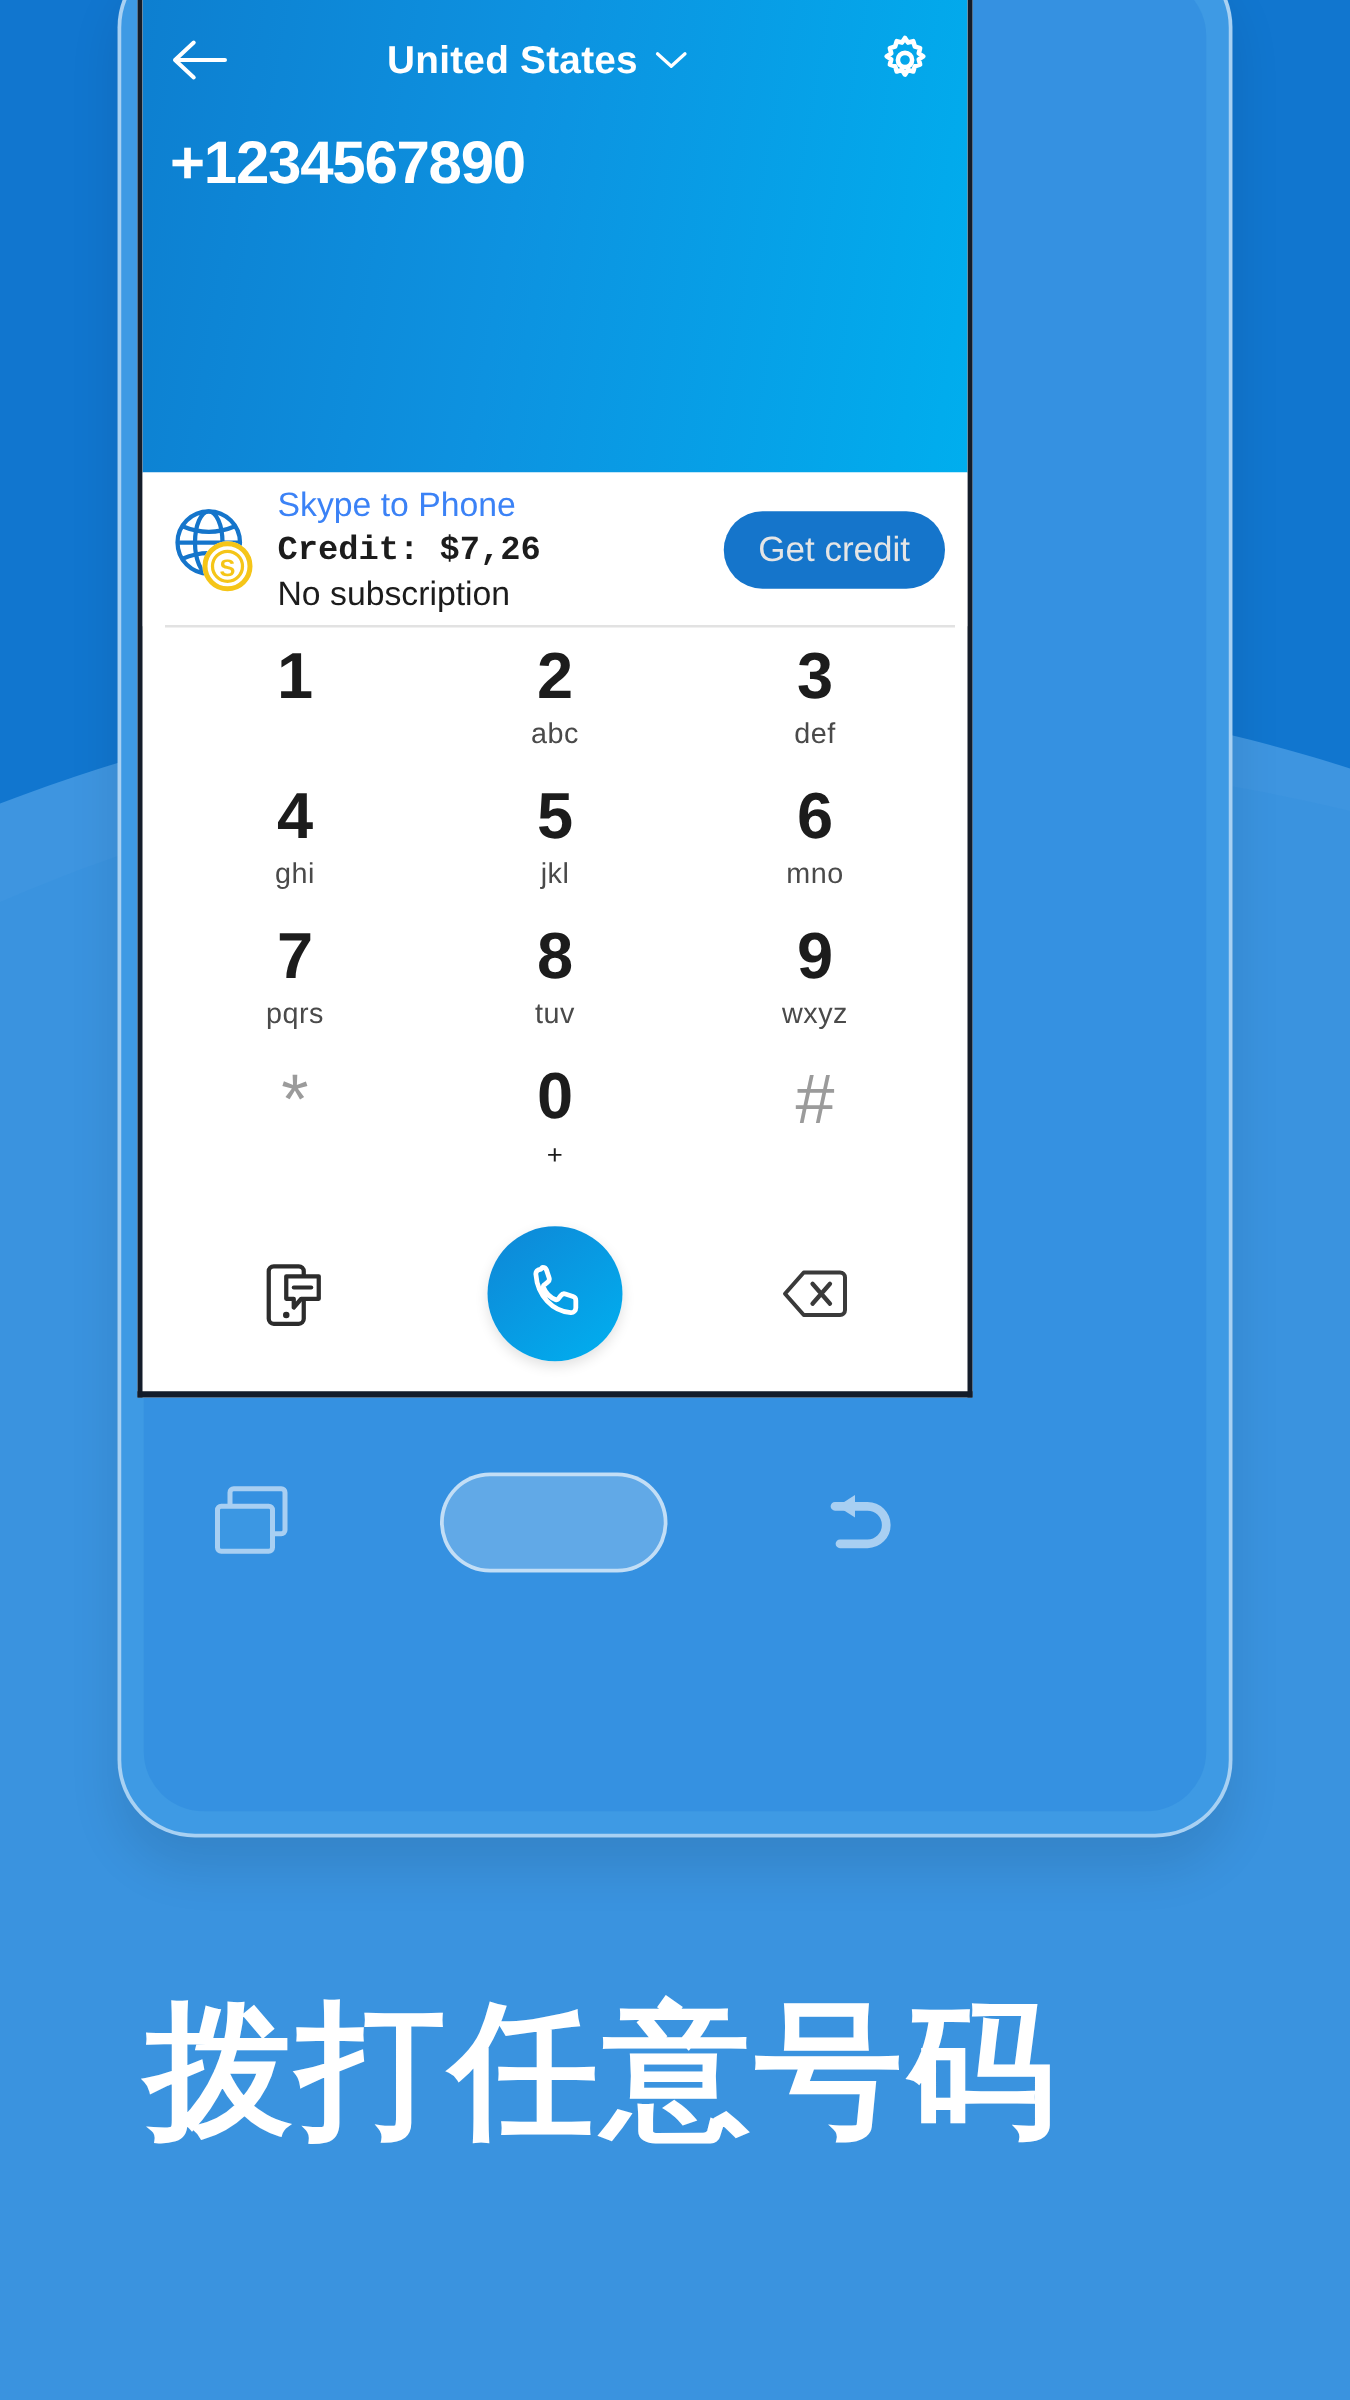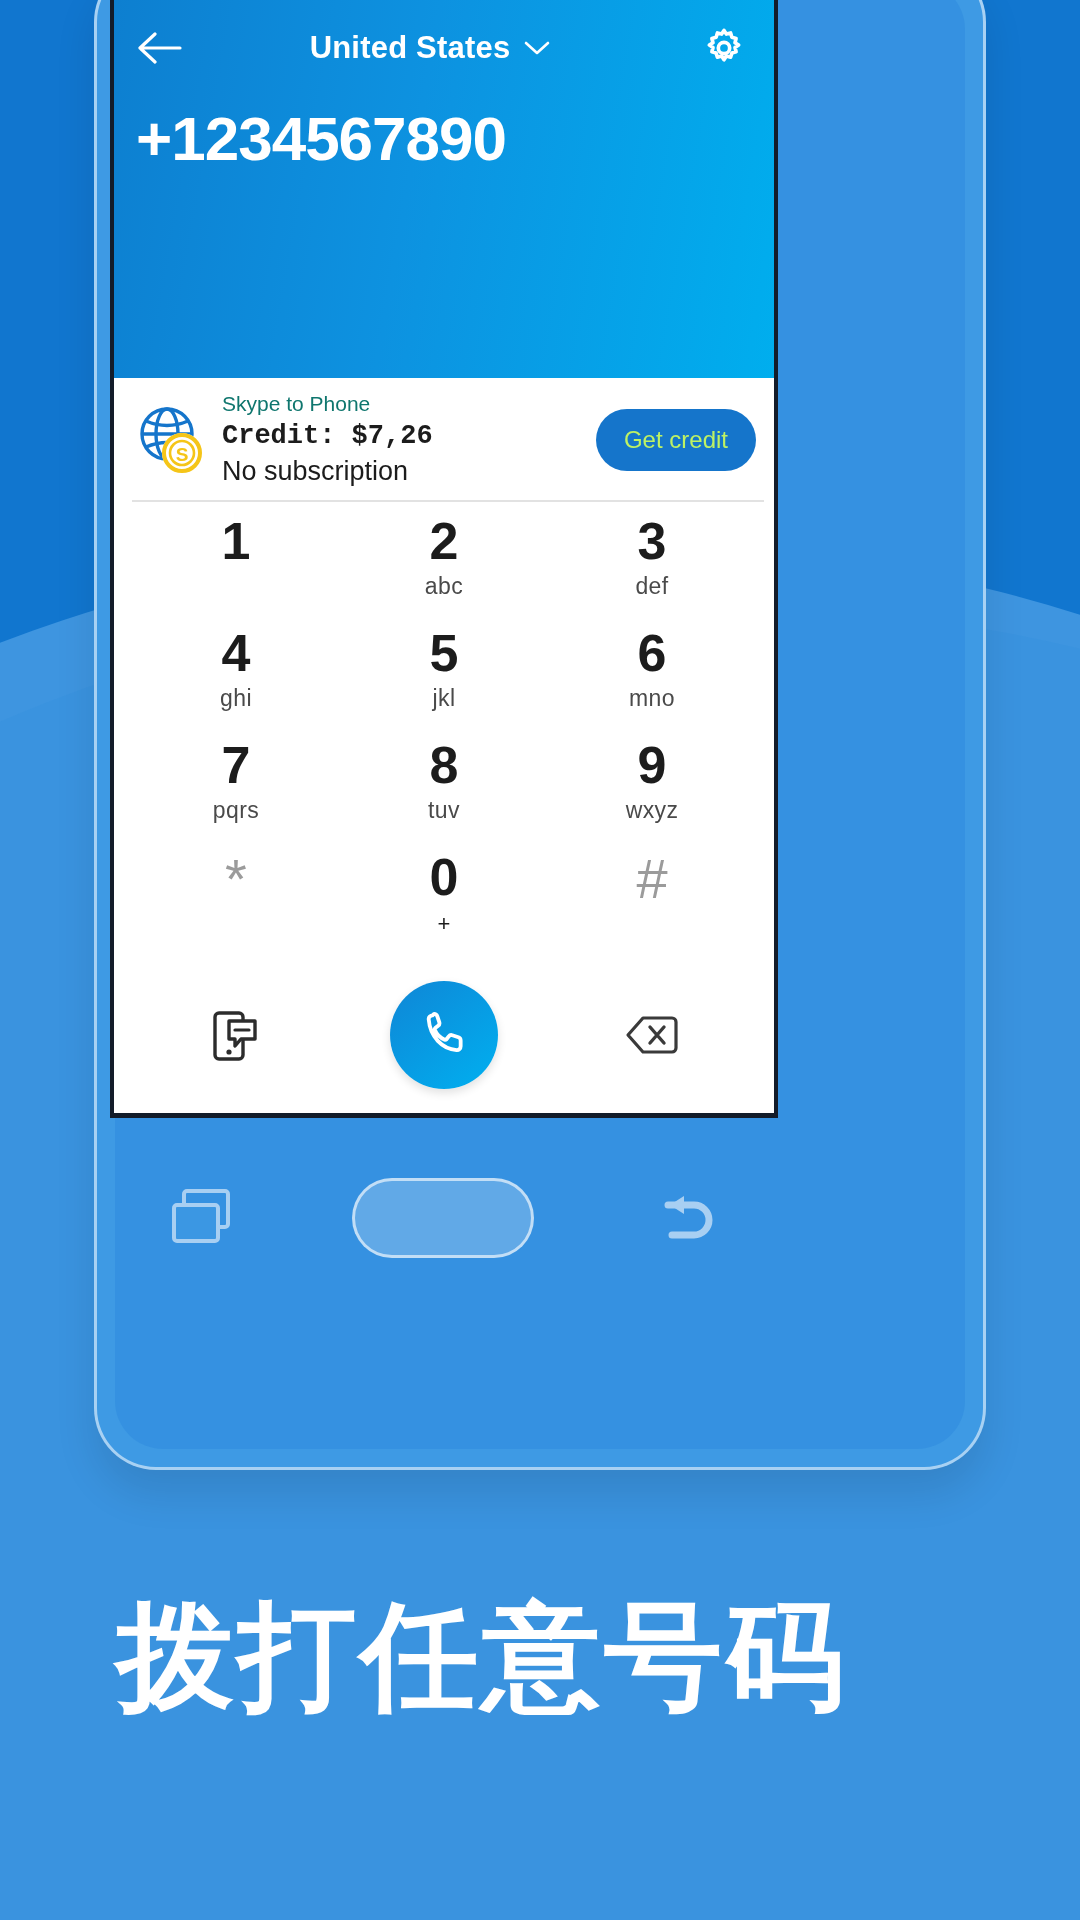--- a/index.html
+++ b/index.html
@@ -73,40 +73,40 @@
     flex:1; display:flex; align-items:center; justify-content:center; gap:14px;
     margin-left:-20px;
   }
   #country-name {
     color:#fff; font-size:31px; font-weight:700; letter-spacing:.2px;
   }
   #gear-btn { width:100px; height:95px; display:flex; align-items:center; justify-content:center; }
 
   #phone-number {
     position:absolute; left:22px; top:103px;
-    color:#fff; font-size:62px; font-weight:700; letter-spacing:-1px;
+    color:#fff; font-size:48px; font-weight:700; letter-spacing:-1px;
     font-family:"Liberation Sans",sans-serif;
     text-align:right;
   }
 
   
   #credit-bar {
     position:absolute; left:0; top:378px; width:100%; height:123px;
     display:flex; align-items:center; padding:0 18px;
     background:#fff;
   }
   #globe-icon { width:78px; height:78px; flex:0 0 78px; position:relative; }
   #credit-text { margin-left:12px; flex:1; }
-  #credit-label { font-size:21px; color:#0f766e; font-weight:400; line-height:1.38; }
+  #credit-label { font-size:27px; color:#3b82f6; font-weight:400; line-height:1.38; }
   #credit-amount { font-size:27px; color:#1c1c1c; font-weight:700; line-height:1.28;font-family:Liberation Mono, monospace; }
   #credit-sub { font-size:27px; color:#1c1c1c; font-weight:400; line-height:1.28; }
   #get-credit-btn {
-    background:#1575cb; color:#bef264; border:none;
+    background:#1575cb; color:#e5e5e5; border:none;
     border-radius:40px; padding:0 28px; height:62px;
-    font-size:24px; font-family:inherit; cursor:pointer;
+    font-size:28px; font-family:inherit; cursor:pointer;
     white-space:nowrap;
   }
   #credit-divider {
     position:absolute; left:18px; top:500px; width:632px; height:2px; background:#e2e2e2;
   }
 
   
   #keypad {
     position:absolute; left:0; top:508px; width:100%;
     display:grid; grid-template-columns:repeat(3,1fr);

